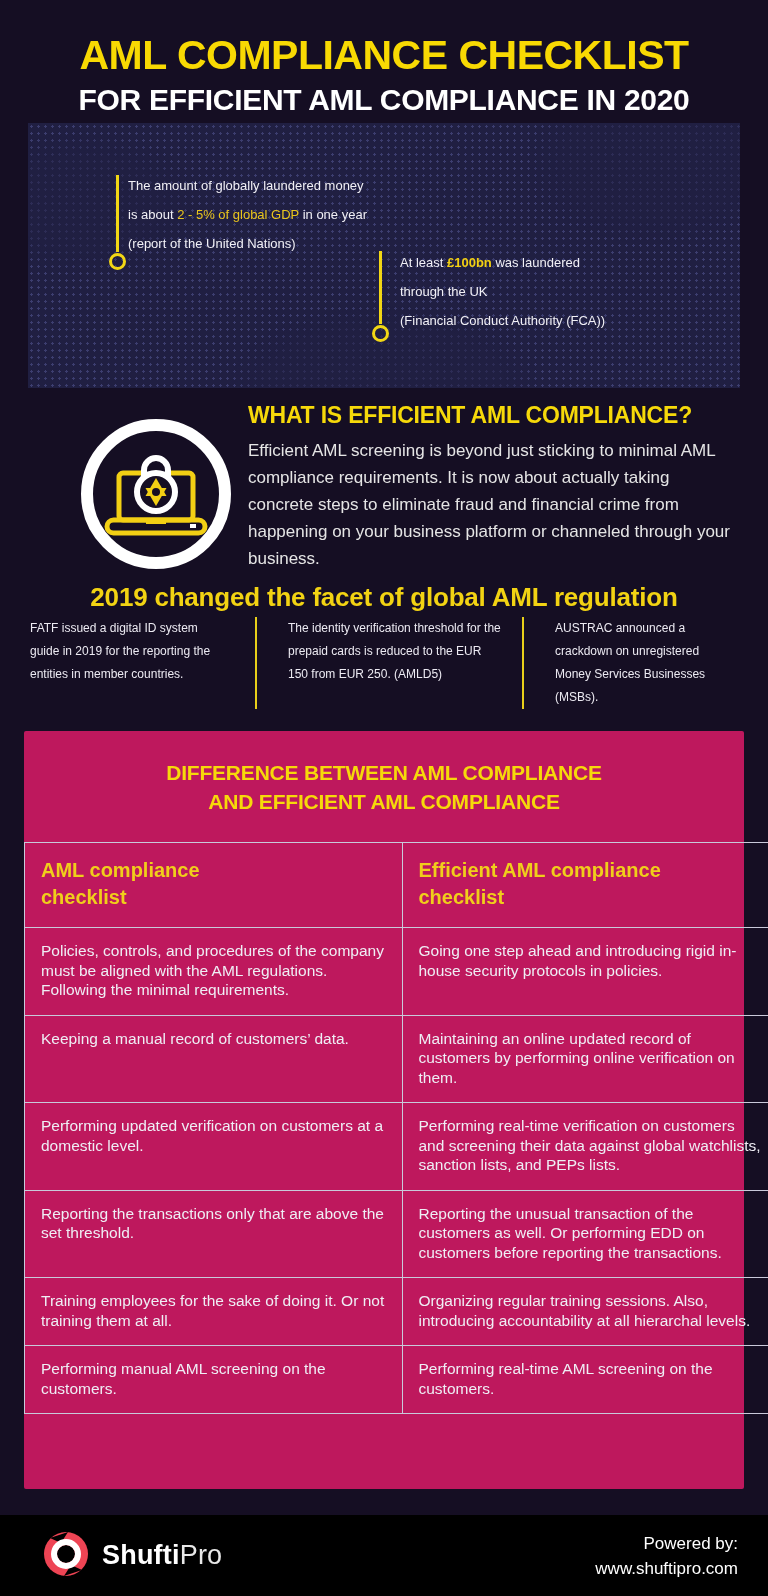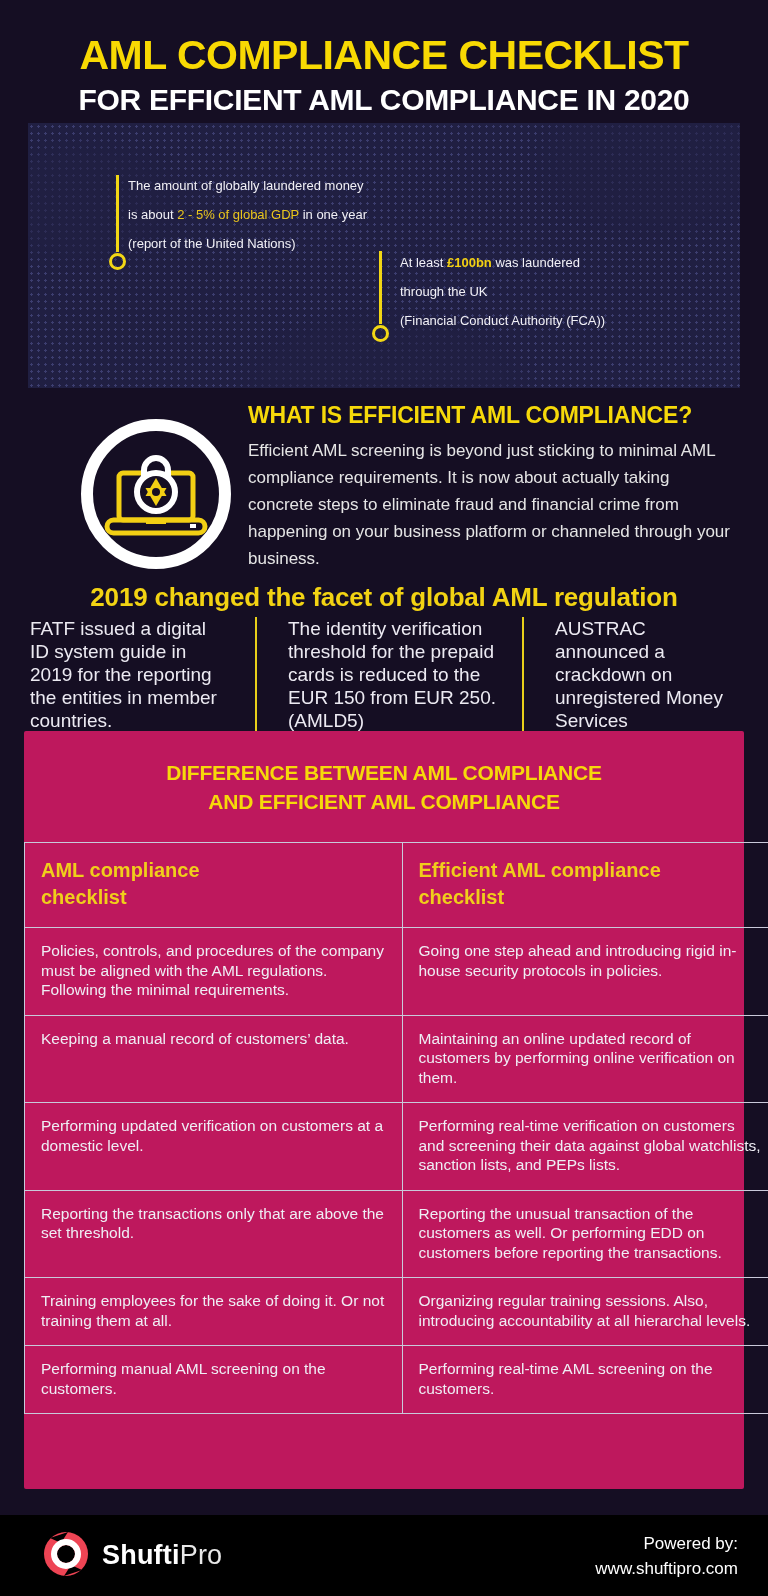--- a/index.html
+++ b/index.html
@@ -58,21 +58,21 @@
 
   
   .reg-heading {
     position:absolute; top:574px; left:0; right:0; text-align:center;
     color:#f2d313; font-size:26px; font-weight:700; letter-spacing:-0.2px;margin-top:8px;
   }
   .reg-cols {
     position:absolute; top:617px; left:30px; width:715px;
     display:grid; grid-template-columns:225px 267px 223px;
   }
-  .reg-col { color:#eceaf2; font-size:19px; line-height:23px; padding-right:28px; }
+  .reg-col { color:#eceaf2; font-size:12px; line-height:23px; padding-right:28px; }
   .reg-col.divided { border-left:2px solid #e8cf1a; padding-left:31px; padding-right:18px; }
 
   
   .panel {
     position:absolute; top:731px; left:24px; width:720px; height:758px;
     background:#be185d; border-radius:2px;
   }
   .panel-title {
     margin-top:27px; text-align:center; color:#f6d90a;
     font-size:21px; font-weight:800; line-height:29px; letter-spacing:-0.2px;

